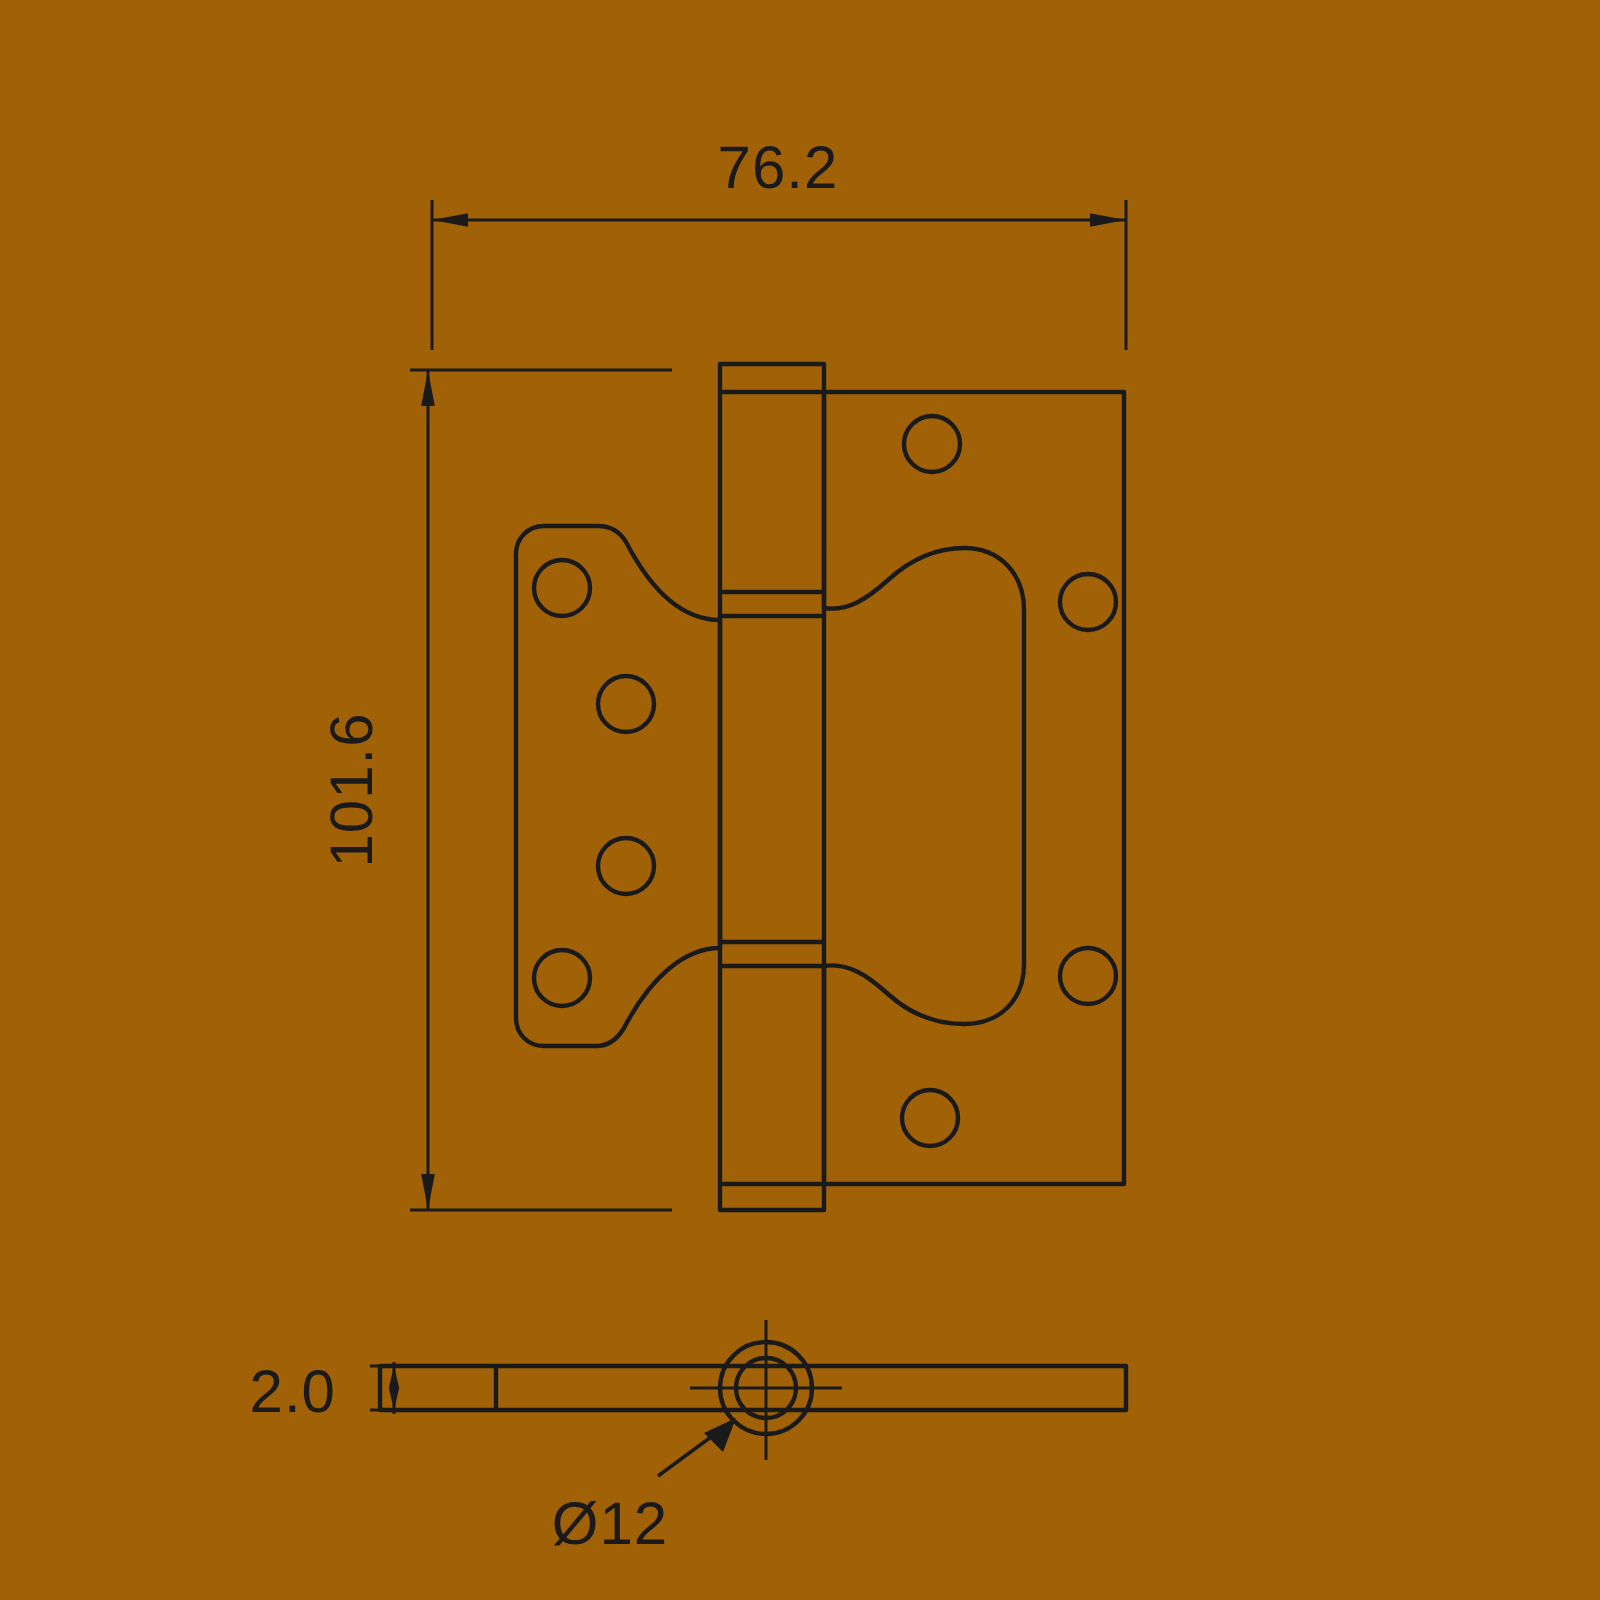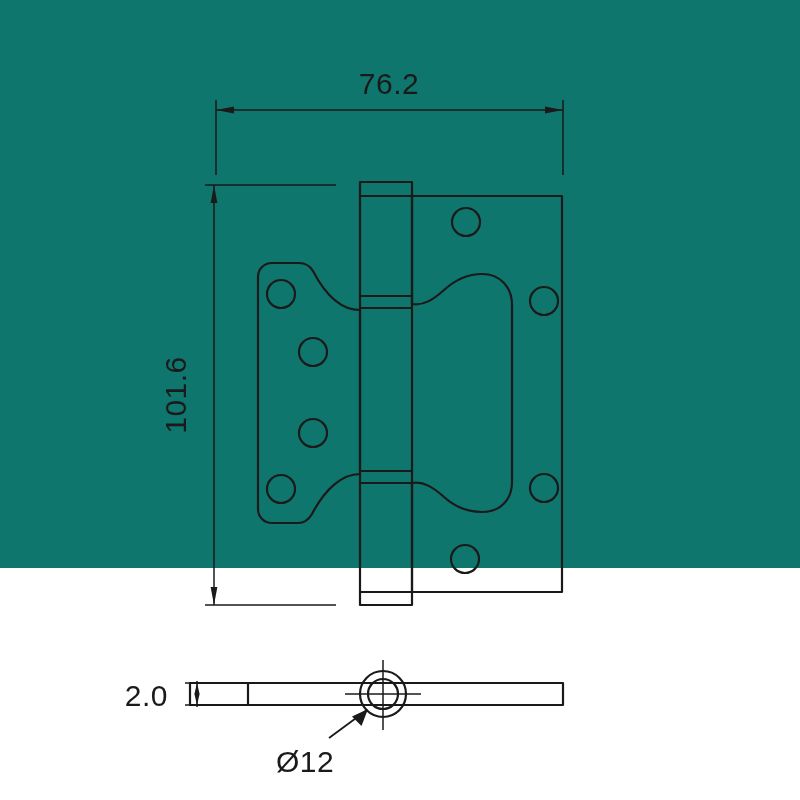--- a/index.html
+++ b/index.html
@@ -9,22 +9,22 @@
   }
   body {
     width: 800px;
     height: 800px;
     font-family: "Liberation Sans", sans-serif;
     overflow: hidden;
   }
   #drawing-root {
     position: relative;
     width: 800px;
-    height: 568px;
-    background: #0f766e;
+    height: 800px;
+    background: #a16207;
   }
   svg#tech-drawing {
     display: block;
     width: 800px;
     height: 800px;
   }
   .part-outline {
     fill: none;
     stroke: #1a1a1a;
     stroke-width: 2.2;

